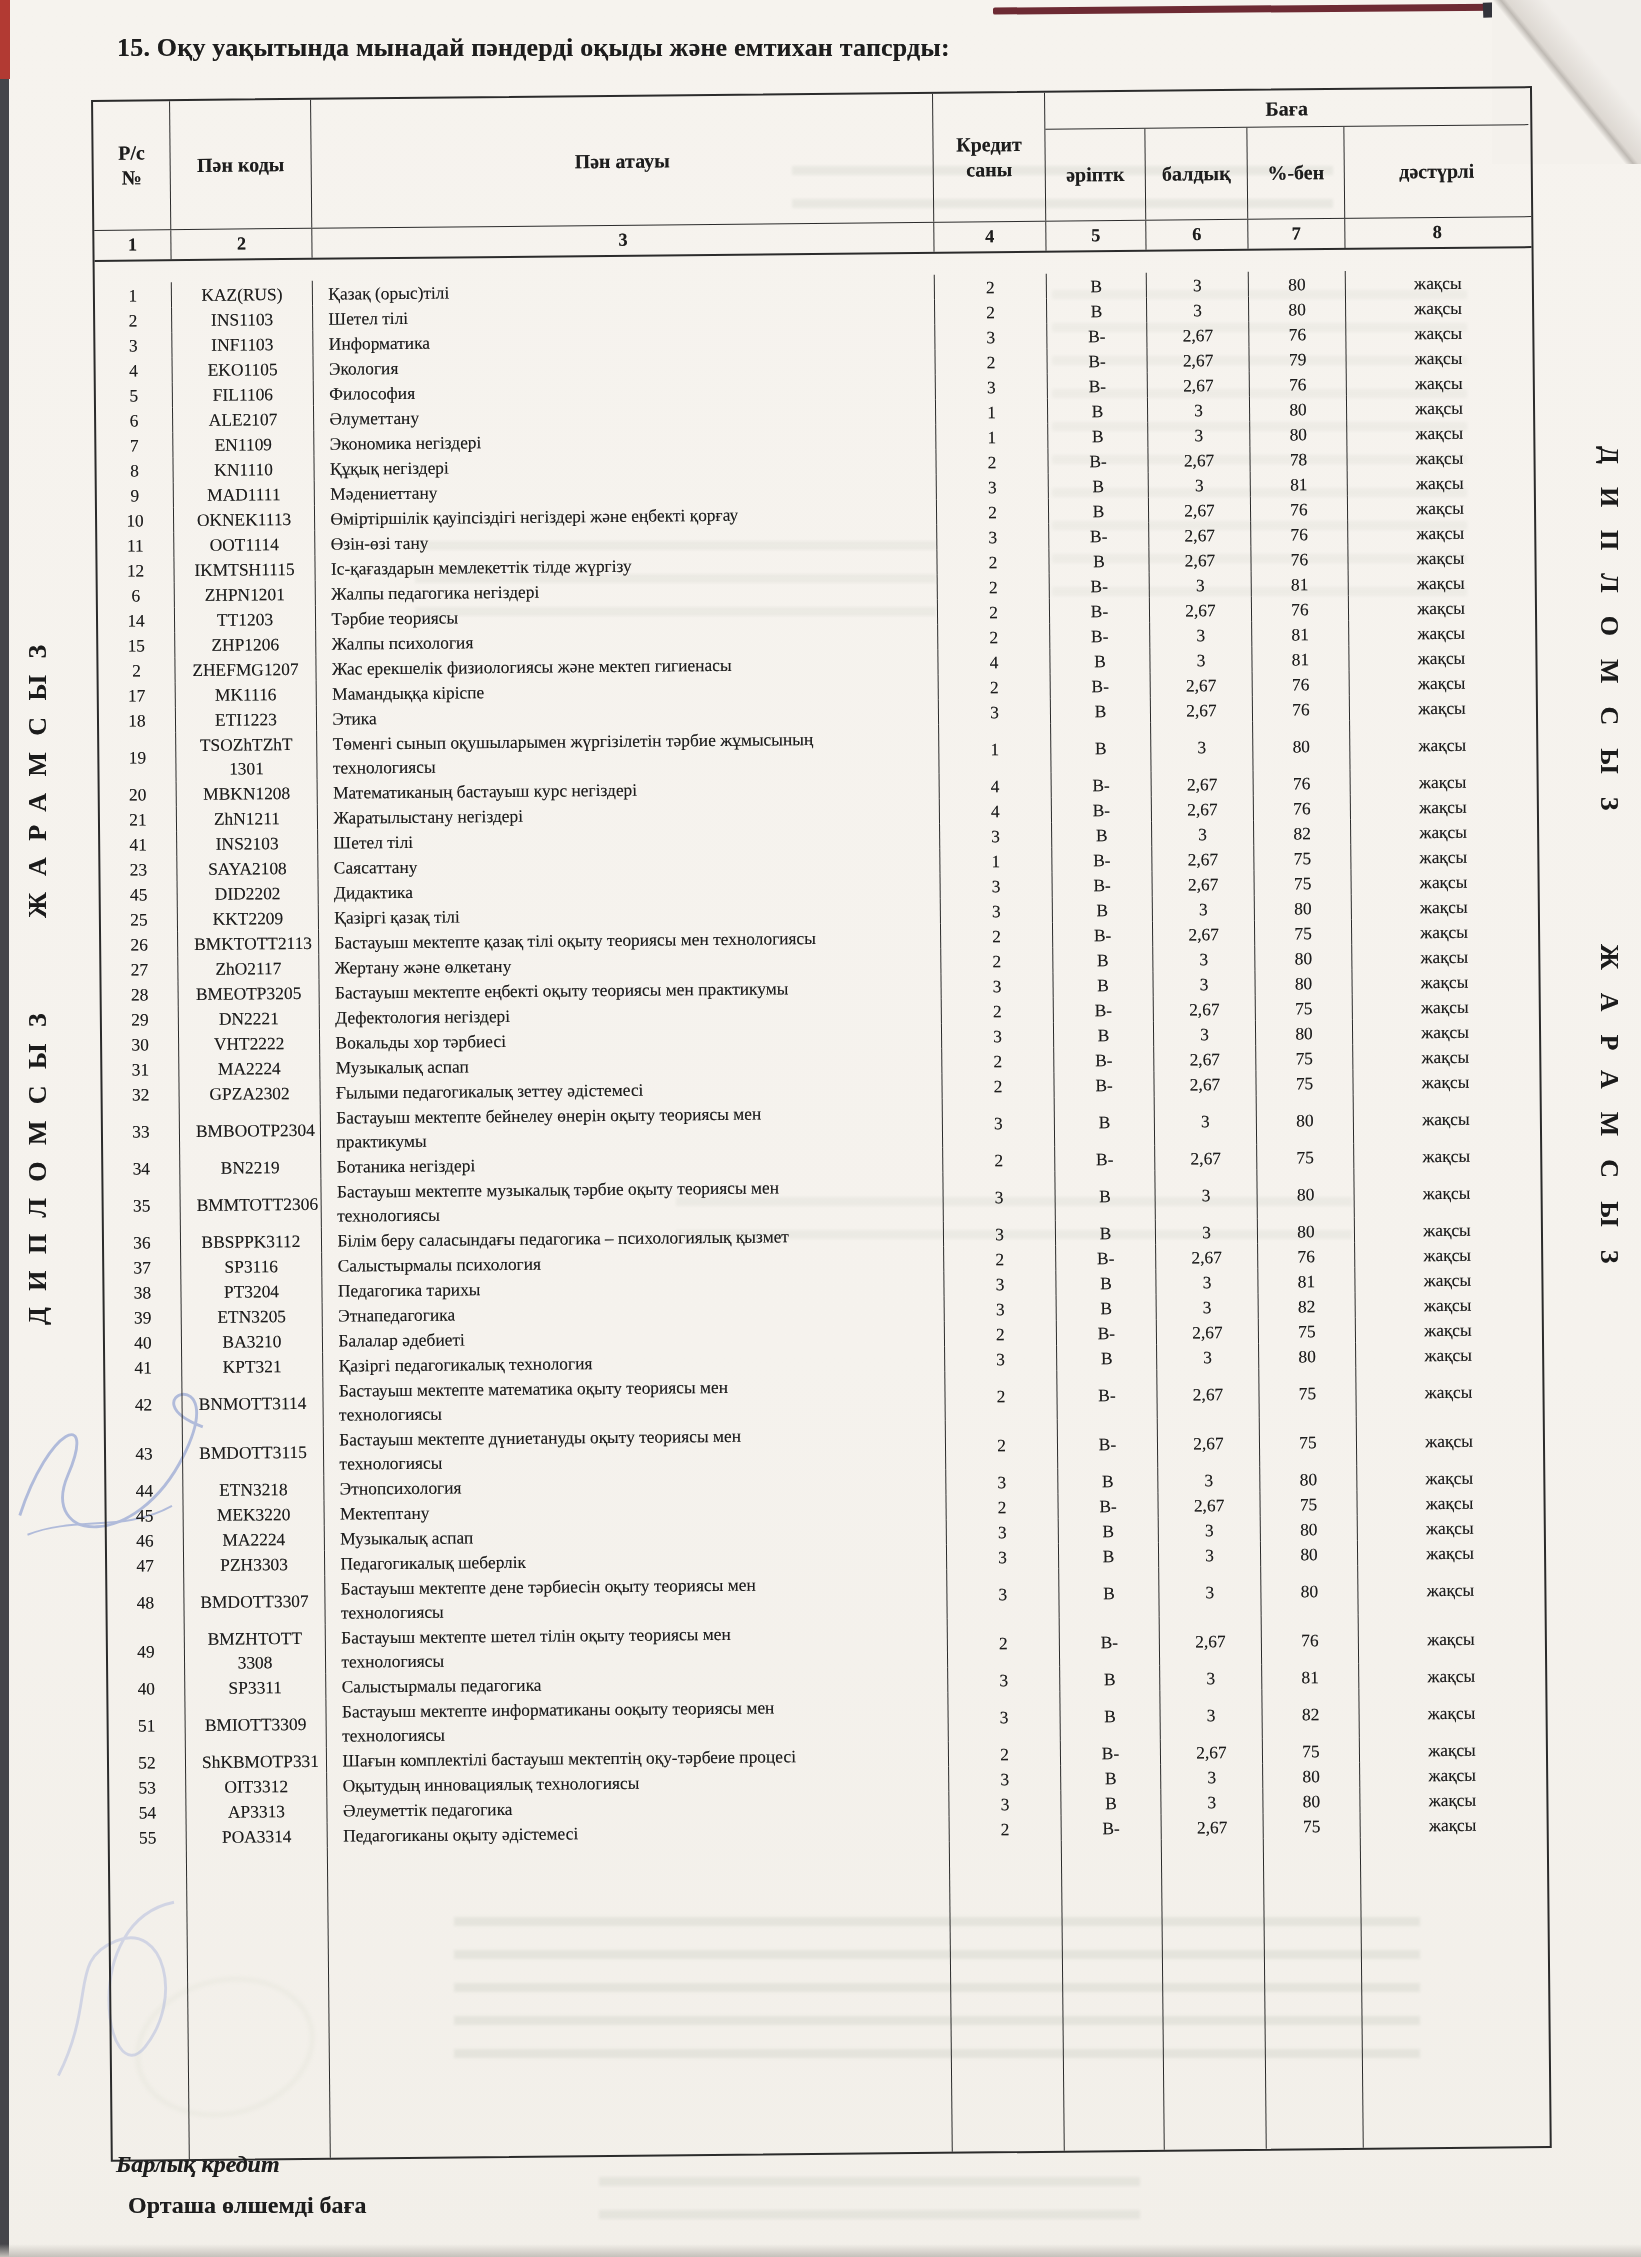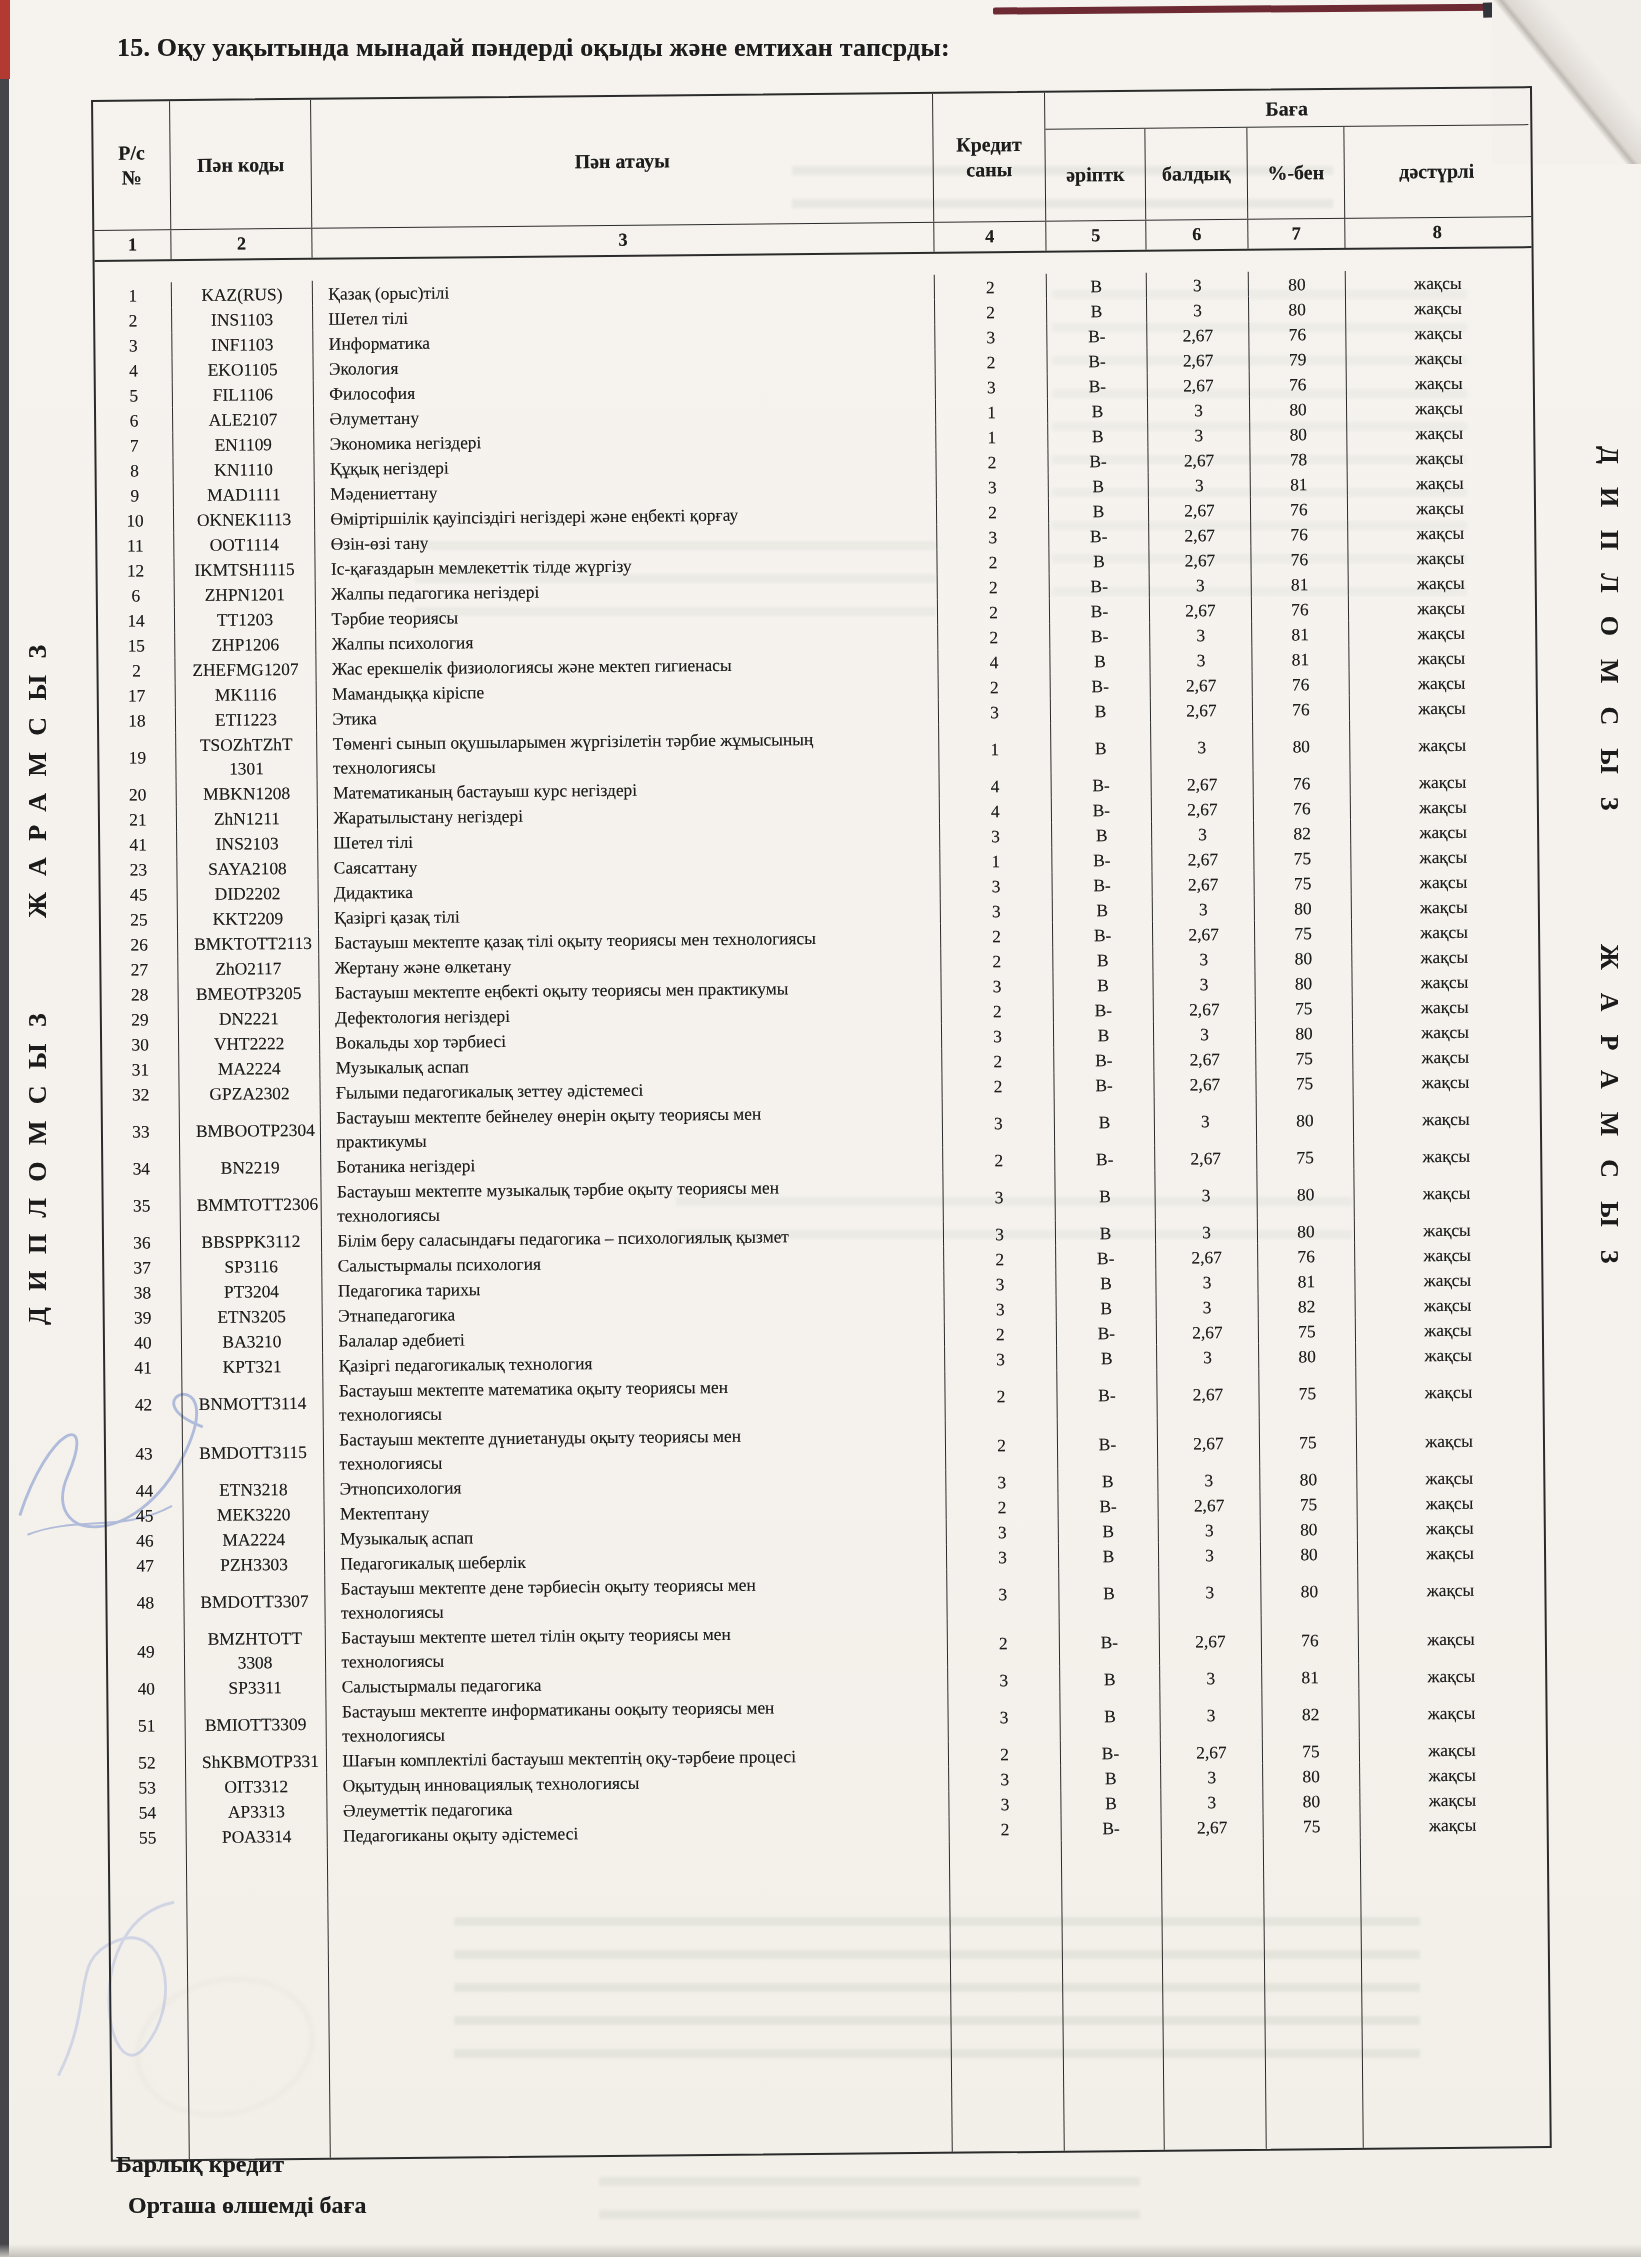--- a/index.html
+++ b/index.html
@@ -62,21 +62,21 @@
   .trow > div.c8{border-right:none;}
   .trow .c3{justify-content:flex-start;text-align:left;padding-left:15.4px;}
   .trow .c3 span{max-width:483px;display:inline-block;}
   .trow .c2 span{max-width:108px;display:inline-block;}
   .tfill{flex:1;}
   .tfill > div{border-right:1.5px solid #2b2b2b;height:100%;}
   .tfill > div.c8{border-right:none;}
 
   .footer-label{position:absolute;left:116px;font-size:24px;font-weight:bold;
                 text-shadow:0 0 0.5px rgba(0,0,0,.5);}
-  .fl1{top:2151px;}
+  .fl1{top:2151px;font-style:italic;}
   .fl2{top:2192px;margin-left:12px;}
 </style>
 </head>
 <body>
 
 <div class="page">
 
   <div class="edge-left"></div>
   <div class="edge-left-red"></div>
   <div class="top-line"></div>

